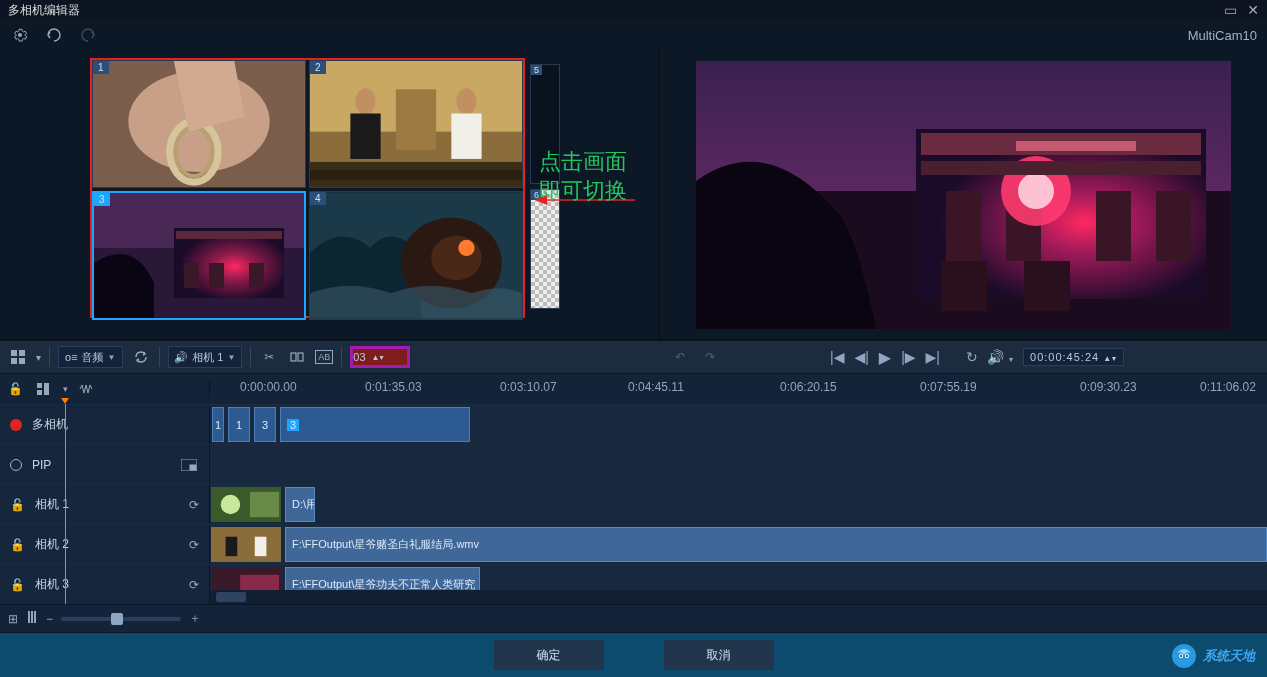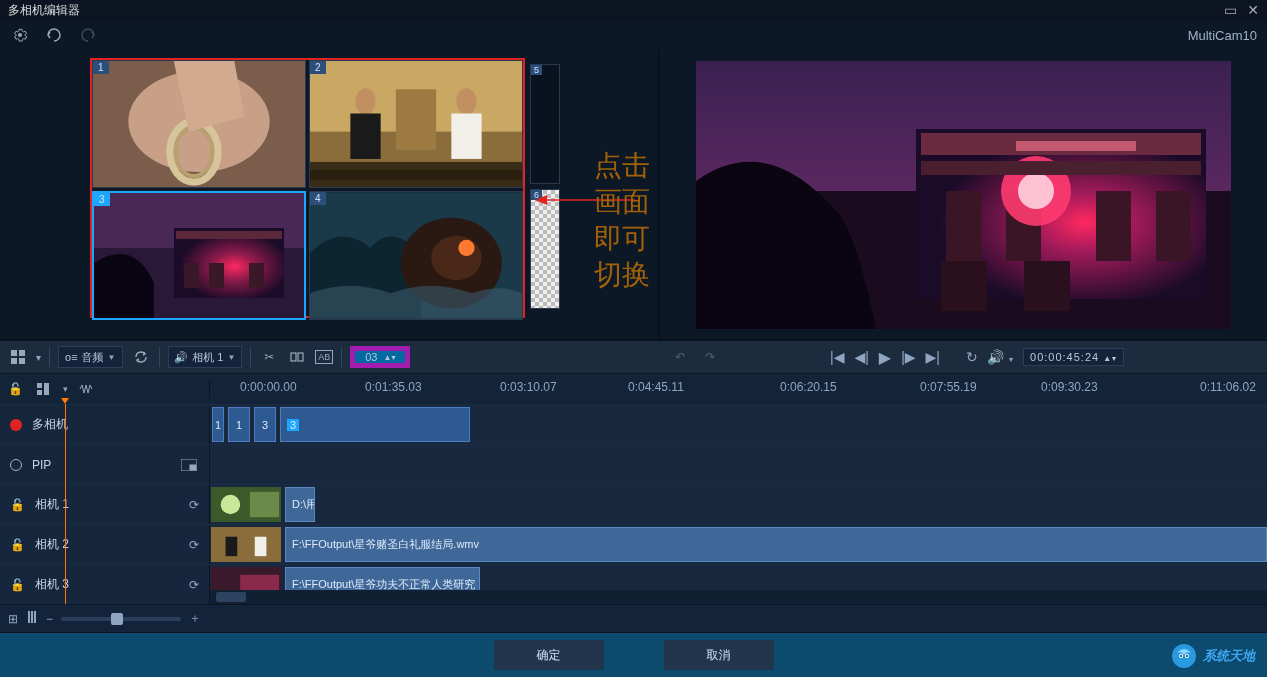--- a/index.html
+++ b/index.html
@@ -17,30 +17,30 @@
 .grid-wrap{border:2px solid #e32222;width:435px;height:260px;display:grid;grid-template-columns:1fr 1fr;grid-template-rows:1fr 1fr;gap:3px;margin-left:80px}
 .cell{position:relative;background:#1a2533;border:1px solid #2a3850}
 .cell.sel{border:2px solid #1da6ff}
 .cell .lbl{position:absolute;top:0;left:0;background:#2c4f7a;color:#cde1f7;font-size:10px;padding:1px 5px;z-index:2}
 .cell .lbl.sel{background:#1da6ff}
 .thumb{width:100%;height:100%;display:block}
 .side-col{position:absolute;left:530px;top:14px;width:30px;display:flex;flex-direction:column;gap:5px}
 .side-item{width:30px;height:120px;background:#0a1220;border:1px solid #2a3850;position:relative}
 .side-item .lbl{position:absolute;top:0;left:0;background:#2c4f7a;font-size:9px;padding:0 3px;color:#cde1f7}
 .checker{background-image:linear-gradient(45deg,#bbb 25%,transparent 25%),linear-gradient(-45deg,#bbb 25%,transparent 25%),linear-gradient(45deg,transparent 75%,#bbb 75%),linear-gradient(-45deg,transparent 75%,#bbb 75%);background-size:8px 8px;background-position:0 0,0 4px,4px -4px,-4px 0;background-color:#eee}
-.anno{position:absolute;left:594px;top:98px;color:#a16207;font-size:28px;line-height:1.3;pointer-events:none}
+.anno{position:absolute;left:539px;top:98px;color:#22c55e;font-size:22px;line-height:1.3;pointer-events:none}
 .arrow{position:absolute;left:535px;top:140px;pointer-events:none}
 .right-panel{flex:1;background:#0d1826;display:flex;align-items:center;justify-content:center;border-left:2px solid #07101b}
 .preview{width:535px;height:268px;background:#000;position:relative}
 .ctrl-bar{height:34px;display:flex;align-items:center;background:#1c2b3e;border-top:1px solid #0a1624;border-bottom:1px solid #0a1624}
 .ctrl-left{flex:0 0 658px;display:flex;align-items:center;gap:8px;padding:0 8px}
 .dropdown{height:22px;background:#14233a;border:1px solid #2b3f5c;display:flex;align-items:center;padding:0 6px;gap:4px;font-size:11px;cursor:pointer;color:#b8c7da}
 .dropdown .caret{font-size:8px;color:#8aa}
 .vsep{width:1px;height:20px;background:#324760}
-.frame-box{width:60px;height:22px;background:#0369a1;border:5px solid #a21caf;display:flex;align-items:center;justify-content:center;font-size:11px;color:#b8c7da}
+.frame-box{width:60px;height:22px;background:#7f1d1d;border:3px solid #a21caf;display:flex;align-items:center;font-size:11px;color:#b8c7da}
 .frame-box .fb-caret{font-size:8px;margin-left:6px}
 .ctrl-right{flex:1;display:flex;align-items:center;gap:10px;padding:0 12px}
 .play-ctrls{display:flex;gap:10px;align-items:center;margin-left:100px}
 .pc-btn{cursor:pointer;color:#8fa5c2;font-size:14px}
 .tc{background:#14233a;border:1px solid #2b3f5c;padding:2px 6px;font-size:11px;color:#b8c7da;letter-spacing:1px}
 .tc .fb-caret{font-size:8px;margin-left:4px}
 .timeline{display:flex;flex-direction:column;background:#13233a}
 .tl-header{height:30px;display:flex;align-items:center;background:#132338}
 .tl-left-head{flex:0 0 210px;display:flex;align-items:center;gap:10px;padding:0 8px;border-right:1px solid #0a1624}
 .ruler{flex:1;position:relative;height:30px;color:#8fa5c2;font-size:12px}
@@ -299,21 +299,21 @@
           </svg>
         </span>
     </div>
     <div class="ruler">
       <div style="left:30px">0:00:00.00</div>
       <div style="left:155px">0:01:35.03</div>
       <div style="left:290px">0:03:10.07</div>
       <div style="left:418px">0:04:45.11</div>
       <div style="left:570px">0:06:20.15</div>
       <div style="left:710px">0:07:55.19</div>
-      <div style="left:831px">0:09:30.23</div>
+      <div style="left:870px">0:09:30.23</div>
       <div style="left:990px">0:11:06.02</div>
     </div>
   </div>
 
   <div class="tl-wrap">
     <div class="playhead"></div>
     <div class="tracks">
       <div class="track">
         <div class="track-head">
           <span class="dot"></span>

